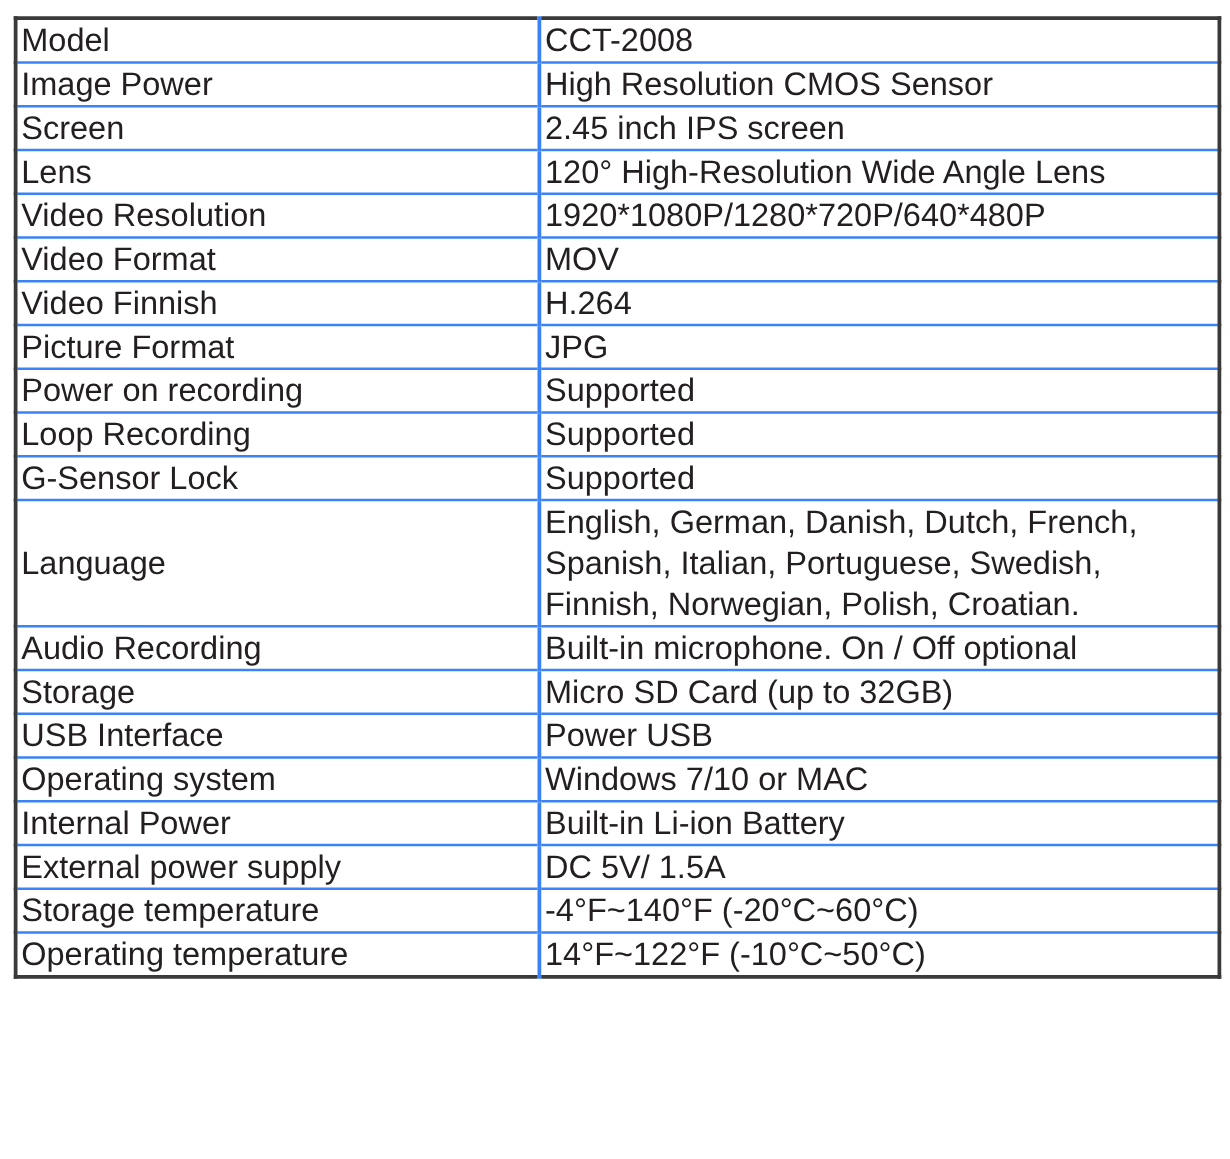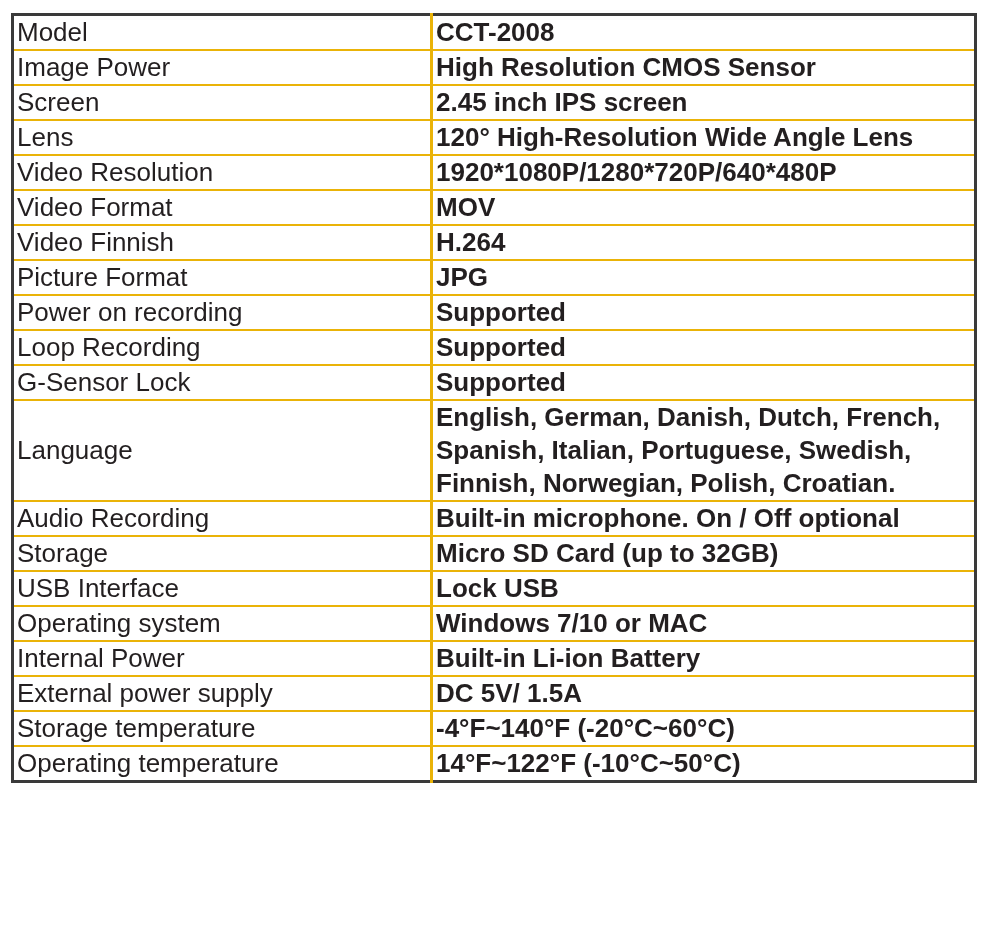--- a/index.html
+++ b/index.html
@@ -21,34 +21,33 @@
       border-collapse: collapse;
       table-layout: fixed;
       font-family: "Liberation Sans", sans-serif;
       font-size: 26px;
       color: #231f20;
       border: 3px solid #3a3a3a;
     }
     .spec-table col.c1 { width: 419px; }
     .spec-table col.c2 { width: 544px; }
     .spec-table td {
-      border: 2px solid #eab308;
+      border: 2px solid #3b82f6;
       padding: 0 2px 0 3px;
       line-height: 33px;
       height: 33px;
       vertical-align: middle;
       white-space: nowrap;
       overflow: hidden;
     }
     .spec-table td.value {
       white-space: pre-line;
     }
     .spec-table td.col-divider {
       border-left-width: 3px;
-      font-weight: bold;
     }
   </style>
 </head>
 <body>
 
 <table class="spec-table">
   <colgroup>
     <col class="c1">
     <col class="c2">
   </colgroup>
@@ -106,21 +105,21 @@
     <tr>
       <td>Audio Recording</td>
       <td class="value col-divider">Built-in microphone. On / Off optional</td>
     </tr>
     <tr>
       <td>Storage</td>
       <td class="value col-divider">Micro SD Card (up to 32GB)</td>
     </tr>
     <tr>
       <td>USB Interface</td>
-      <td class="value col-divider">Lock USB</td>
+      <td class="value col-divider">Power USB</td>
     </tr>
     <tr>
       <td>Operating system</td>
       <td class="value col-divider">Windows 7/10 or MAC</td>
     </tr>
     <tr>
       <td>Internal Power</td>
       <td class="value col-divider">Built-in Li-ion Battery</td>
     </tr>
     <tr>

